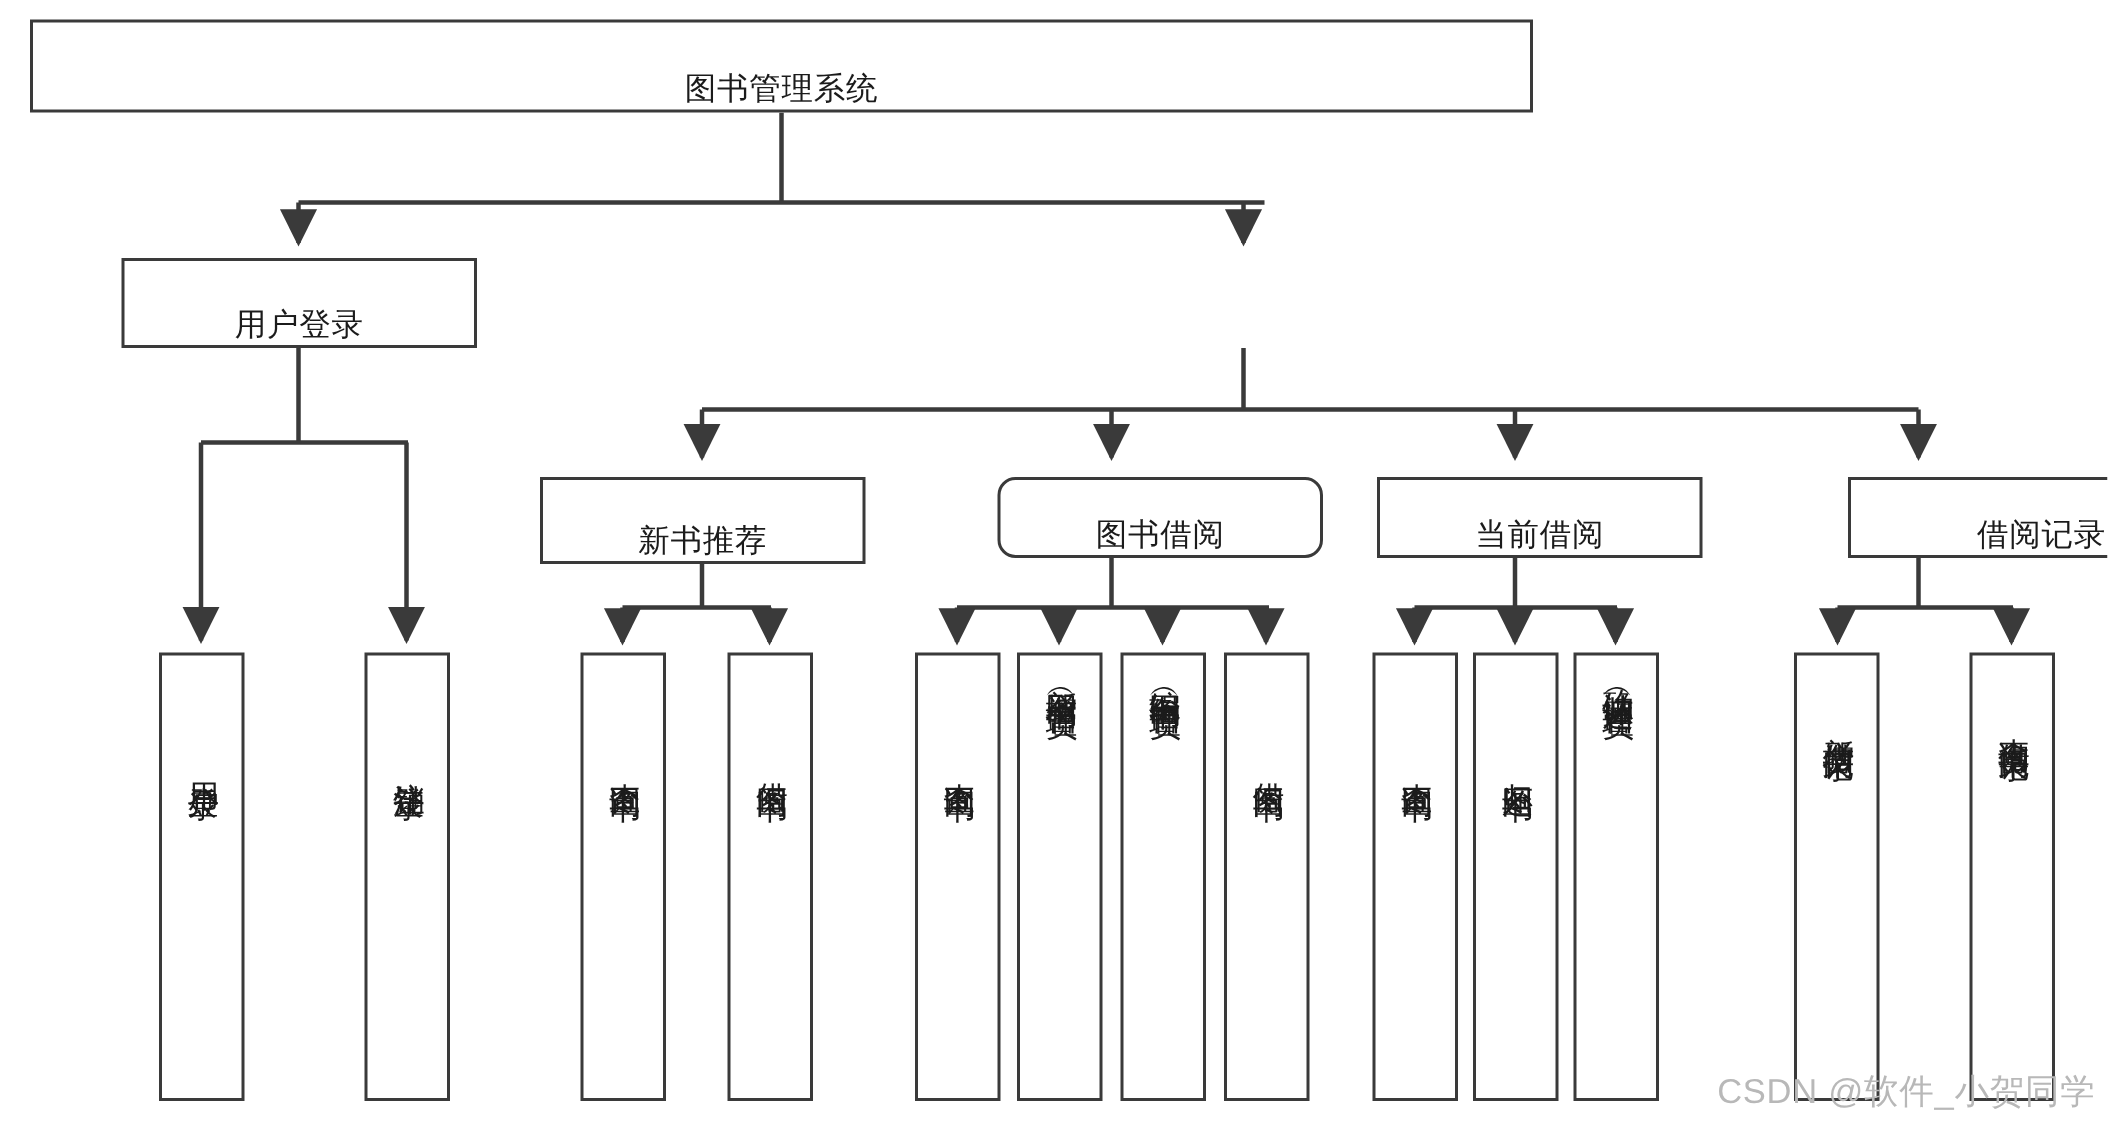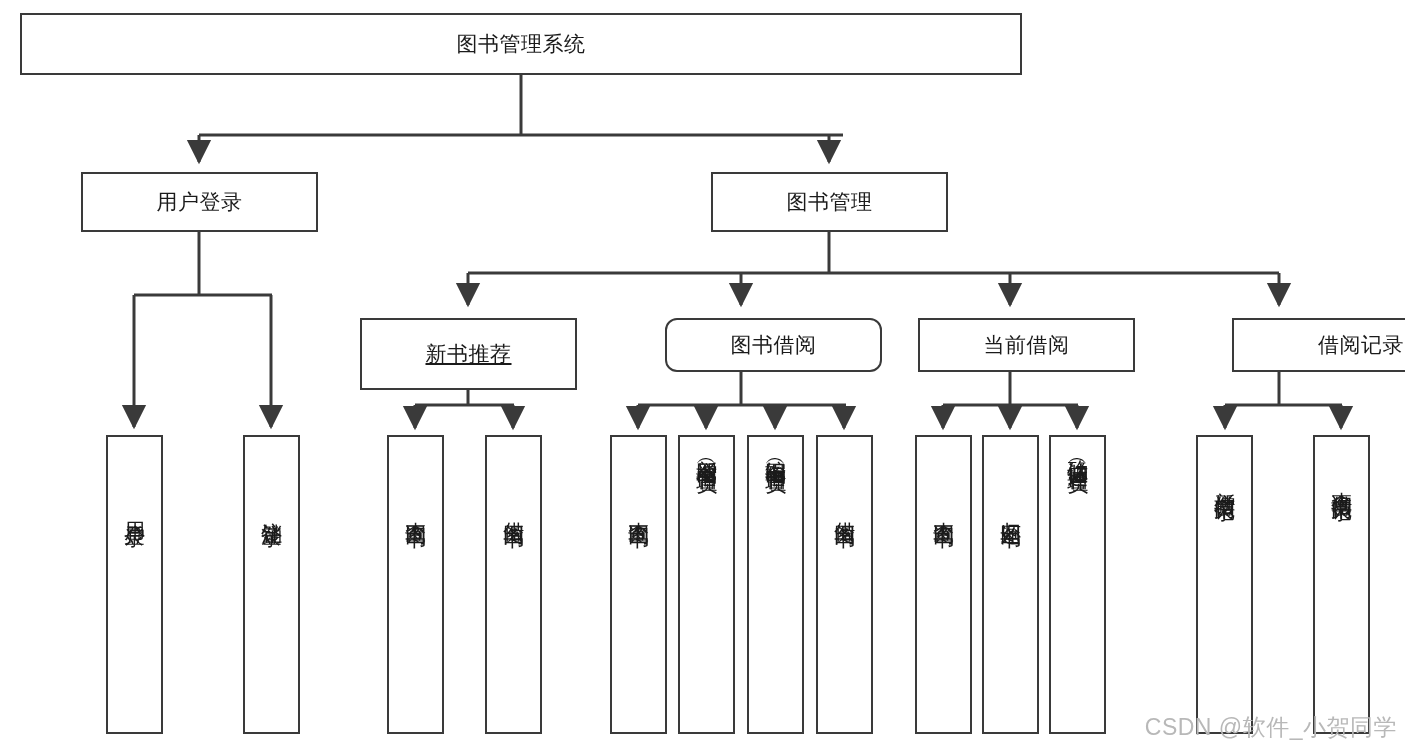--- a/index.html
+++ b/index.html
@@ -23,21 +23,21 @@
     left: 0;
     width: 1405px;
     height: 747px;
   }
   .node-box {
     position: absolute;
     box-sizing: border-box;
     border: 2px solid #3a3a3a;
     background: #ffffff;
     display: flex;
-    align-items: center;
+    align-items: flex-end;
     justify-content: center;
     color: #1b1b1b;
   }
   .node-box.horizontal {
     font-size: 21px;
     letter-spacing: 0.5px;
   }
   .node-box.vertical {
     align-items: flex-start;
     justify-content: center;
@@ -118,25 +118,22 @@
     </g>
   </svg>
 
   <div class="node-box horizontal" style="left:20px;top:13px;width:1002px;height:62px;">
     <span>图书管理系统</span>
   </div>
 
   <div class="node-box horizontal" style="left:81px;top:172px;width:237px;height:60px;">
     <span>用户登录</span>
   </div>
-  <div class="node-box horizontal" style="left:711px;top:172px;width:237px;height:60px;">
-    <span>图书管理</span>
-  </div>
 
-  <div class="node-box horizontal" style="left:360px;top:318px;width:217px;height:72px;text-decoration:underline;">
+  <div class="node-box horizontal" style="left:360px;top:318px;width:217px;height:58px;">
     <span>新书推荐</span>
   </div>
   <div class="node-box horizontal" style="left:665px;top:318px;width:217px;height:54px;border-radius:12px;">
     <span>图书借阅</span>
   </div>
   <div class="node-box horizontal" style="left:902px;top:318px;width:217px;height:54px;margin-left:16px;">
     <span>当前借阅</span>
   </div>
   <div class="node-box horizontal" style="left:1232px;top:318px;width:217px;height:54px;padding-left:41px;">
     <span>借阅记录</span>

